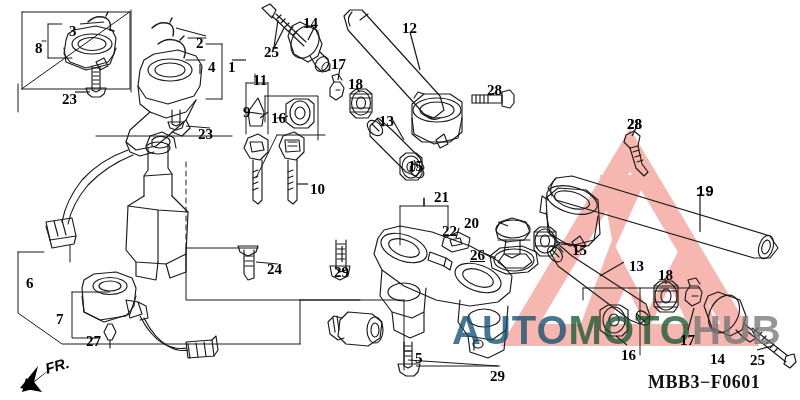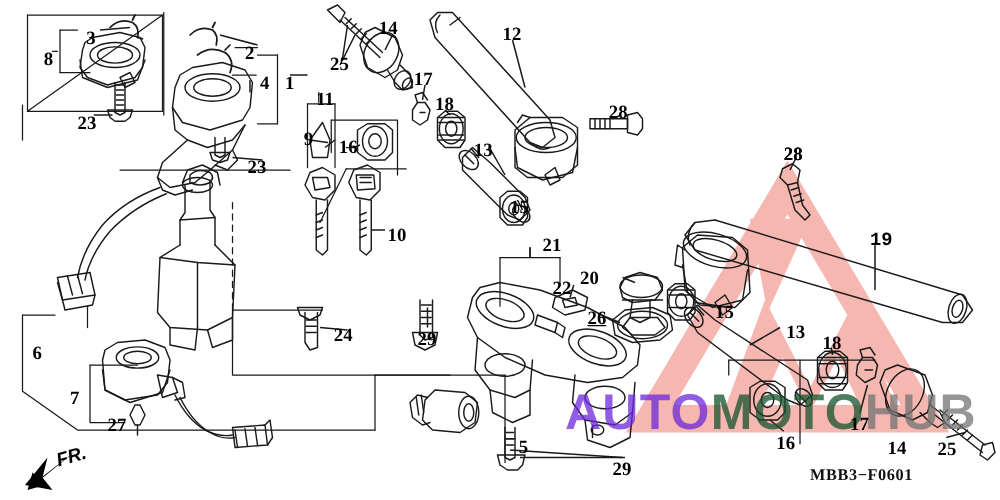--- a/index.html
+++ b/index.html
@@ -3,21 +3,21 @@
 <meta charset="utf-8">
 <style>
   html,body{margin:0;padding:0;background:#ffffff;}
   body{width:800px;height:400px;overflow:hidden;
        font-family:"Liberation Serif",serif;}
   #stage{position:relative;width:800px;height:400px;background:#fff;}
   #stage svg{position:absolute;left:0;top:0;}
   .lbl{position:absolute;font-family:"Liberation Serif",serif;
        font-weight:700;color:#000;line-height:1;white-space:nowrap;}
   .lbl.n{font-size:15px;}
-  .partno{position:absolute;font-size:13px;font-weight:700;letter-spacing:.5px;
+  .partno{position:absolute;font-size:18px;font-weight:700;letter-spacing:.5px;
           font-family:"Liberation Serif",serif;color:#111;}
   .frtxt{position:absolute;font-size:15px;font-weight:700;font-style:italic;
          font-family:"Liberation Sans",sans-serif;color:#000;}
   .wm-text{position:absolute;font-family:"Liberation Sans",sans-serif;
            font-weight:700;font-size:40px;letter-spacing:1px;}
 </style>
 </head>
 <body>
 
 <div id="stage">
@@ -355,21 +355,21 @@
       <line x1="665" y1="278" x2="666" y2="284"></line>
       <line x1="627" y1="345" x2="616" y2="336"></line>
       <line x1="688" y1="330" x2="694" y2="308"></line>
       <line x1="757" y1="350" x2="772" y2="346"></line>
       <line x1="274" y1="47" x2="278" y2="20"></line>
       <line x1="500" y1="366" x2="416" y2="366"></line>
     </g>
   </svg>
 
   <div class="wm-text" style="left:452px;top:308px;z-index:4;opacity:.75">
-    <span style="color:#6d28d9">AUTO</span><span style="color:#14532d">MOTO</span><span style="color:#737373">HUB</span>
+    <span style="color:#0c4a6e">AUTO</span><span style="color:#14532d">MOTO</span><span style="color:#737373">HUB</span>
   </div>
 
   <div id="callout-layer" style="position:absolute;left:0;top:0;width:800px;height:400px;z-index:6">
       <div class="lbl n" style="left: 228px; top: 60px;">1</div>
       <div class="lbl n" style="left: 196px; top: 36px;">2</div>
       <div class="lbl n" style="left: 69px; top: 24px;">3</div>
       <div class="lbl n" style="left: 208px; top: 60px;">4</div>
       <div class="lbl n" style="left: 415px; top: 351px;">5</div>
       <div class="lbl n" style="left: 26px; top: 276px;">6</div>
       <div class="lbl n" style="left: 56px; top: 312px;">7</div>

